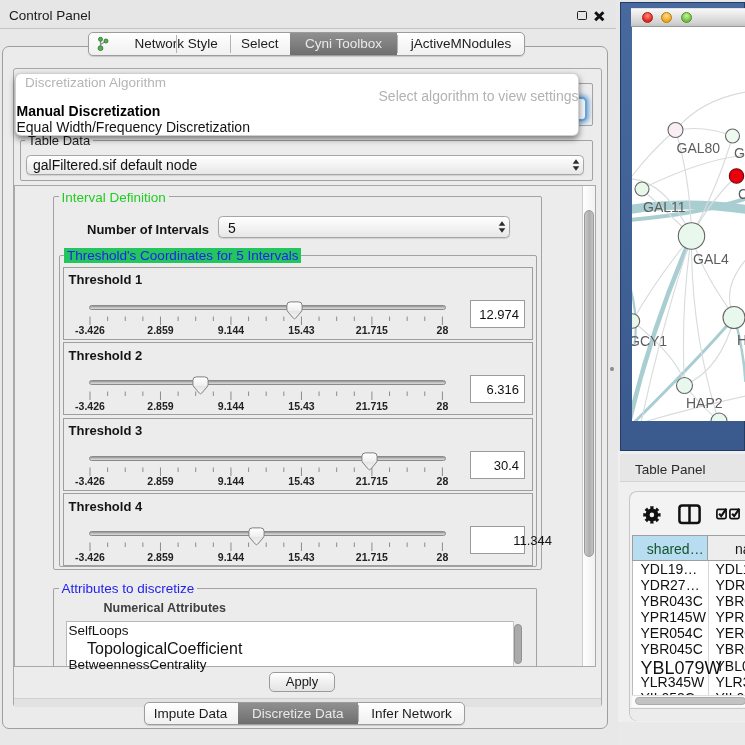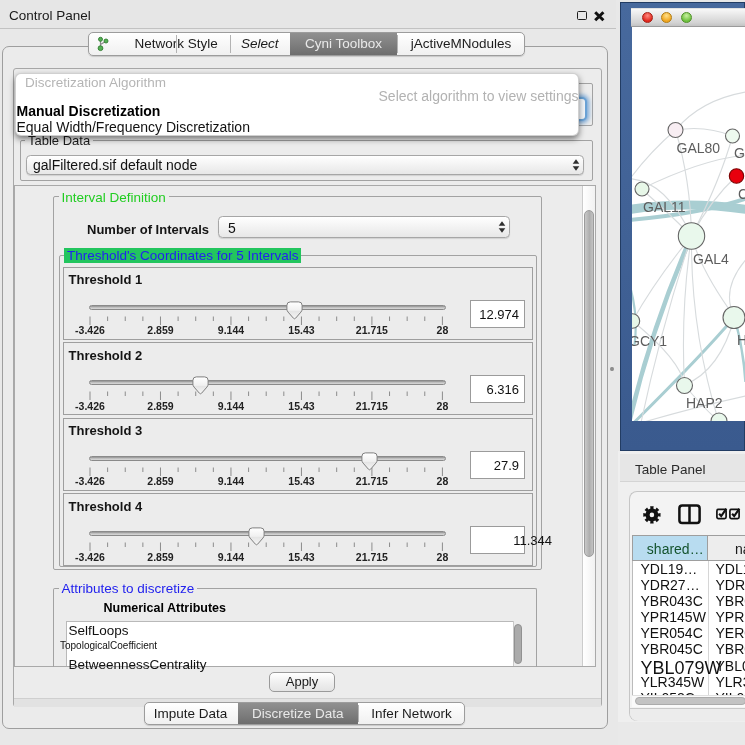--- a/index.html
+++ b/index.html
@@ -15,21 +15,21 @@
     <path d="M2.2 3.2 L10.4 11.2 M10.4 3.2 L2.2 11.2" stroke="#111" stroke-width="3" stroke-linecap="butt"></path>
   </svg>
 <div style="left:2px;top:46px;width:605.5px;height:683px;background:#ebebeb;border:1px solid #9e9e9e;border-radius:7px;"></div>
 <div style="left:13px;top:68px;width:589px;height:639px;background:#ececec;border:1px solid #a8a8a8;border-radius:3px;"></div>
 <div style="left:20px;top:83px;width:573px;height:42.5px;border:1px solid #a2a2a2;border-radius:2px;"></div>
 <div style="left:540px;top:96.5px;width:47px;height:24px;border-radius:5px;background:#f2f6fa;border:2px solid #6ba3d6;box-shadow:0 0 4px 1.5px rgba(90,150,210,.8);"></div>
 <div style="left:88px;top:31.5px;width:437px;height:24px;background:linear-gradient(180deg,#ffffff,#f0f0f0);border:1px solid #9c9c9c;border-radius:5px;box-shadow:0 1px 1px rgba(0,0,0,0.15);"></div>
 <div class="t" style="left:96px;top:36px;width:88px;height:15px;text-align:right;font-size:13.5px;color:#1c1c1c;">Network</div>
 <div class="t" style="left:176px;top:36px;width:53.5px;height:15px;text-align:center;font-size:13.5px;color:#1c1c1c;">Style</div>
 <div style="left:176px;top:34.5px;width:1px;height:18px;background:#b3b3b3;"></div>
-<div class="t" style="left:229.5px;top:36px;width:60.5px;height:15px;text-align:center;font-size:13.5px;color:#1c1c1c;font-style:italic;">Select</div>
+<div class="t" style="left:229.5px;top:36px;width:60.5px;height:15px;text-align:center;font-size:13.5px;color:#1c1c1c;">Select</div>
 <div style="left:229.5px;top:34.5px;width:1px;height:18px;background:#b3b3b3;"></div>
 <div style="left:290px;top:31.5px;width:107px;height:24px;background:linear-gradient(180deg,#909090,#6e6e6e);border-top:1px solid #9c9c9c;border-bottom:1px solid #9c9c9c;"></div>
 <div class="t" style="left:290px;top:36px;width:107px;height:15px;text-align:center;font-size:13.5px;color:#e9e9e9;">Cyni Toolbox</div>
 <div class="t" style="left:397px;top:36px;width:128px;height:15px;text-align:center;font-size:13.5px;color:#1c1c1c;">jActiveMNodules</div>
 <div style="left:397px;top:34.5px;width:1px;height:18px;background:#b3b3b3;"></div>
 <svg style="left:95px;top:35px;" width="14" height="17" viewBox="0 0 14 17">
     <path d="M5.5 5.5 L5.5 12.5 M5.5 9.5 L10.5 6.5" stroke="#8a8a8a" stroke-width="1.2" fill="none"></path>
     <circle cx="5.5" cy="4.3" r="2" fill="#55b055" stroke="#2f7b2f" stroke-width="0.9"></circle>
     <circle cx="5.5" cy="13.2" r="2.4" fill="#55b055" stroke="#2f7b2f" stroke-width="0.9"></circle>
     <circle cx="11" cy="6" r="2" fill="#55b055" stroke="#2f7b2f" stroke-width="0.9"></circle>
@@ -174,21 +174,21 @@
 <div class="t" style="left:55.00px;top:475.0px;width:70px;text-align:center;font-size:10.5px;font-weight:bold;color:#222;">-3.426</div>
 <div class="t" style="left:125.48px;top:475.0px;width:70px;text-align:center;font-size:10.5px;font-weight:bold;color:#222;">2.859</div>
 <div class="t" style="left:195.96px;top:475.0px;width:70px;text-align:center;font-size:10.5px;font-weight:bold;color:#222;">9.144</div>
 <div class="t" style="left:266.44px;top:475.0px;width:70px;text-align:center;font-size:10.5px;font-weight:bold;color:#222;">15.43</div>
 <div class="t" style="left:336.92px;top:475.0px;width:70px;text-align:center;font-size:10.5px;font-weight:bold;color:#222;">21.715</div>
 <div class="t" style="left:407.40px;top:475.0px;width:70px;text-align:center;font-size:10.5px;font-weight:bold;color:#222;">28</div>
 <svg style="left:360.89px;top:451.5px;" width="17" height="19.5" viewBox="0 0 17 19.5">
     <path d="M0.9 4.2 A3.4 3.4 0 0 1 4.3 0.9 L12.7 0.9 A3.4 3.4 0 0 1 16.1 4.2 L16.1 8.2 Q16.1 9.8 14.9 11.1 L9.6 17.2 Q8.5 18.4 7.4 17.2 L2.1 11.1 Q0.9 9.8 0.9 8.2 Z" fill="url(#thg)" stroke="#7f7f7f" stroke-width="1"></path>
   </svg>
 <div style="left:470px;top:450.5px;width:55px;height:28px;background:#ffffff;border:1px solid #9b9b9b;"></div>
-<div class="t" style="left:470px;top:457.5px;width:49px;text-align:right;font-size:13px;color:#111;">27.9</div>
+<div class="t" style="left:470px;top:457.5px;width:49px;text-align:right;font-size:13px;color:#111;">30.4</div>
 <div style="left:63px;top:493.0px;width:470px;height:73px;border:1px solid #9e9e9e;"></div>
 <div class="t" style="left:68.5px;top:498.5px;font-size:13px;font-weight:bold;color:#141414;">Threshold 4</div>
 <div style="left:89px;top:531.0px;width:357px;height:5px;border-radius:3px;background:linear-gradient(180deg,#8e8e8e,#bdbdbd 45%,#dadada);border:0.5px solid #8a8a8a;"></div>
 <svg style="left:84px;top:542.0px;" width="370" height="10" viewBox="0 0 370 10">
     <line x1="6.00" y1="0.5" x2="6.00" y2="9.00" stroke="#8c8c8c" stroke-width="1"></line>
     <line x1="23.62" y1="0.5" x2="23.62" y2="5.00" stroke="#8c8c8c" stroke-width="1"></line>
     <line x1="41.24" y1="0.5" x2="41.24" y2="5.00" stroke="#8c8c8c" stroke-width="1"></line>
     <line x1="58.86" y1="0.5" x2="58.86" y2="5.00" stroke="#8c8c8c" stroke-width="1"></line>
     <line x1="76.48" y1="0.5" x2="76.48" y2="9.00" stroke="#8c8c8c" stroke-width="1"></line>
     <line x1="94.10" y1="0.5" x2="94.10" y2="5.00" stroke="#8c8c8c" stroke-width="1"></line>
@@ -214,24 +214,24 @@
 <div class="t" style="left:266.44px;top:550.5px;width:70px;text-align:center;font-size:10.5px;font-weight:bold;color:#222;">15.43</div>
 <div class="t" style="left:336.92px;top:550.5px;width:70px;text-align:center;font-size:10.5px;font-weight:bold;color:#222;">21.715</div>
 <div class="t" style="left:407.40px;top:550.5px;width:70px;text-align:center;font-size:10.5px;font-weight:bold;color:#222;">28</div>
 <svg style="left:248.13px;top:527.0px;" width="17" height="19.5" viewBox="0 0 17 19.5">
     <path d="M0.9 4.2 A3.4 3.4 0 0 1 4.3 0.9 L12.7 0.9 A3.4 3.4 0 0 1 16.1 4.2 L16.1 8.2 Q16.1 9.8 14.9 11.1 L9.6 17.2 Q8.5 18.4 7.4 17.2 L2.1 11.1 Q0.9 9.8 0.9 8.2 Z" fill="url(#thg)" stroke="#7f7f7f" stroke-width="1"></path>
   </svg>
 <div style="left:470px;top:526.0px;width:55px;height:28px;background:#ffffff;border:1px solid #9b9b9b;"></div>
 <div class="t" style="left:470px;top:533.0px;width:49px;text-align:right;font-size:13px;color:#111;margin-left:33px;">11.344</div>
 <div style="left:53px;top:587.5px;width:484px;height:79px;border:1px solid #a2a2a2;border-bottom:none;border-radius:2px 2px 0 0;"></div>
 <div class="t" style="left:58.5px;top:581px;background:#ececec;padding:0 3px;font-size:13.5px;color:#2222ee;">Attributes to discretize</div>
-<div class="t" style="left:55.5px;top:600.5px;font-size:12.5px;font-weight:bold;color:#000000;padding-left:48px;">Numerical Attributes</div>
+<div class="t" style="left:55.5px;top:600.5px;font-size:12.5px;font-weight:bold;color:#404040;padding-left:48px;">Numerical Attributes</div>
 <div style="left:66px;top:620.5px;width:458px;height:45.5px;background:#ffffff;border:1px solid #b9b9b9;border-bottom:none;"></div>
 <div class="t" style="left:68.5px;top:622.5px;font-size:13.5px;color:#111;">SelfLoops</div>
-<div class="t" style="left:60px;top:639.8px;font-size:10px;color:#111;">TopologicalCoefficient</div>
+<div class="t" style="left:53px;top:639.8px;font-size:16px;color:#111;padding-left:34px;">TopologicalCoefficient</div>
 <div class="t" style="left:68.5px;top:657.1px;font-size:13.5px;color:#111;">BetweennessCentrality</div>
 <div style="left:512.5px;top:621px;width:11px;height:45px;background:#ececec;border-left:1px solid #c9c9c9;"></div>
 <div style="left:514px;top:623.5px;width:8px;height:40px;border-radius:4px;background:#ababab;border:1px solid #919191;"></div>
 <div style="left:269px;top:671.5px;width:66px;height:20px;border:1px solid #9a9a9a;border-radius:5px;background:linear-gradient(180deg,#ffffff,#f0f0f0 50%,#e4e4e4);"></div>
 <div class="t" style="left:269px;top:674px;width:66px;text-align:center;font-size:13px;color:#1a1a1a;">Apply</div>
 <div style="left:14px;top:697.5px;width:587px;height:9px;background:#e2e2e2;border-top:1px solid #cfcfcf;"></div>
 <div style="left:143.5px;top:702px;width:321.5px;height:22.5px;background:linear-gradient(180deg,#ffffff,#f0f0f0);border:1px solid #9c9c9c;border-radius:5px;box-shadow:0 1px 1px rgba(0,0,0,0.15);"></div>
 <div class="t" style="left:143.5px;top:705.5px;width:94.0px;height:15px;text-align:center;font-size:13.5px;color:#1b1b1b;">Impute Data</div>
 <div style="left:237.5px;top:702px;width:120.5px;height:22.5px;background:linear-gradient(180deg,#909090,#6e6e6e);border-top:1px solid #9c9c9c;border-bottom:1px solid #9c9c9c;"></div>
 <div class="t" style="left:237.5px;top:705.5px;width:120.5px;height:15px;text-align:center;font-size:13.5px;color:#e9e9e9;">Discretize Data</div>

